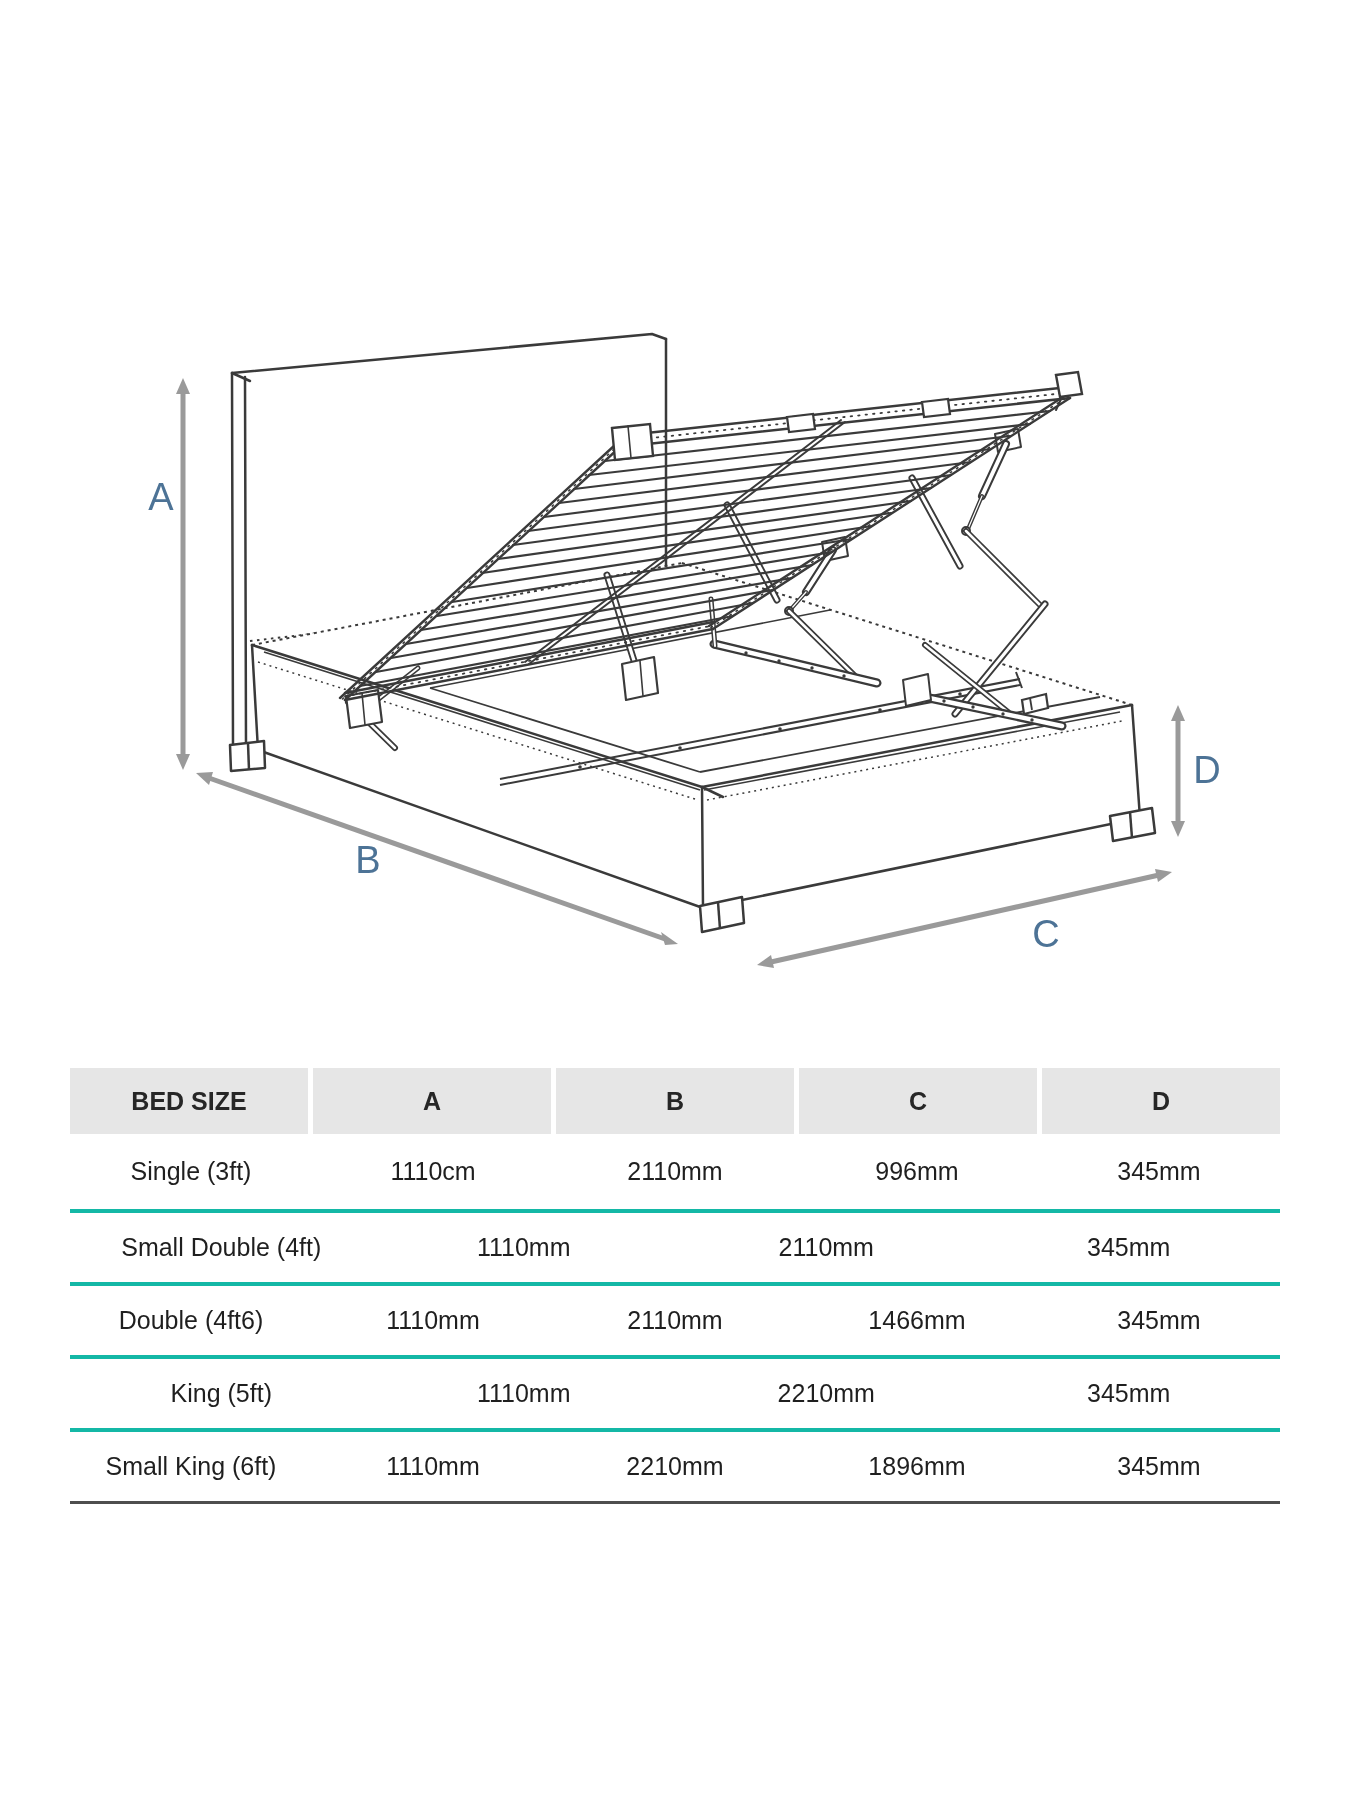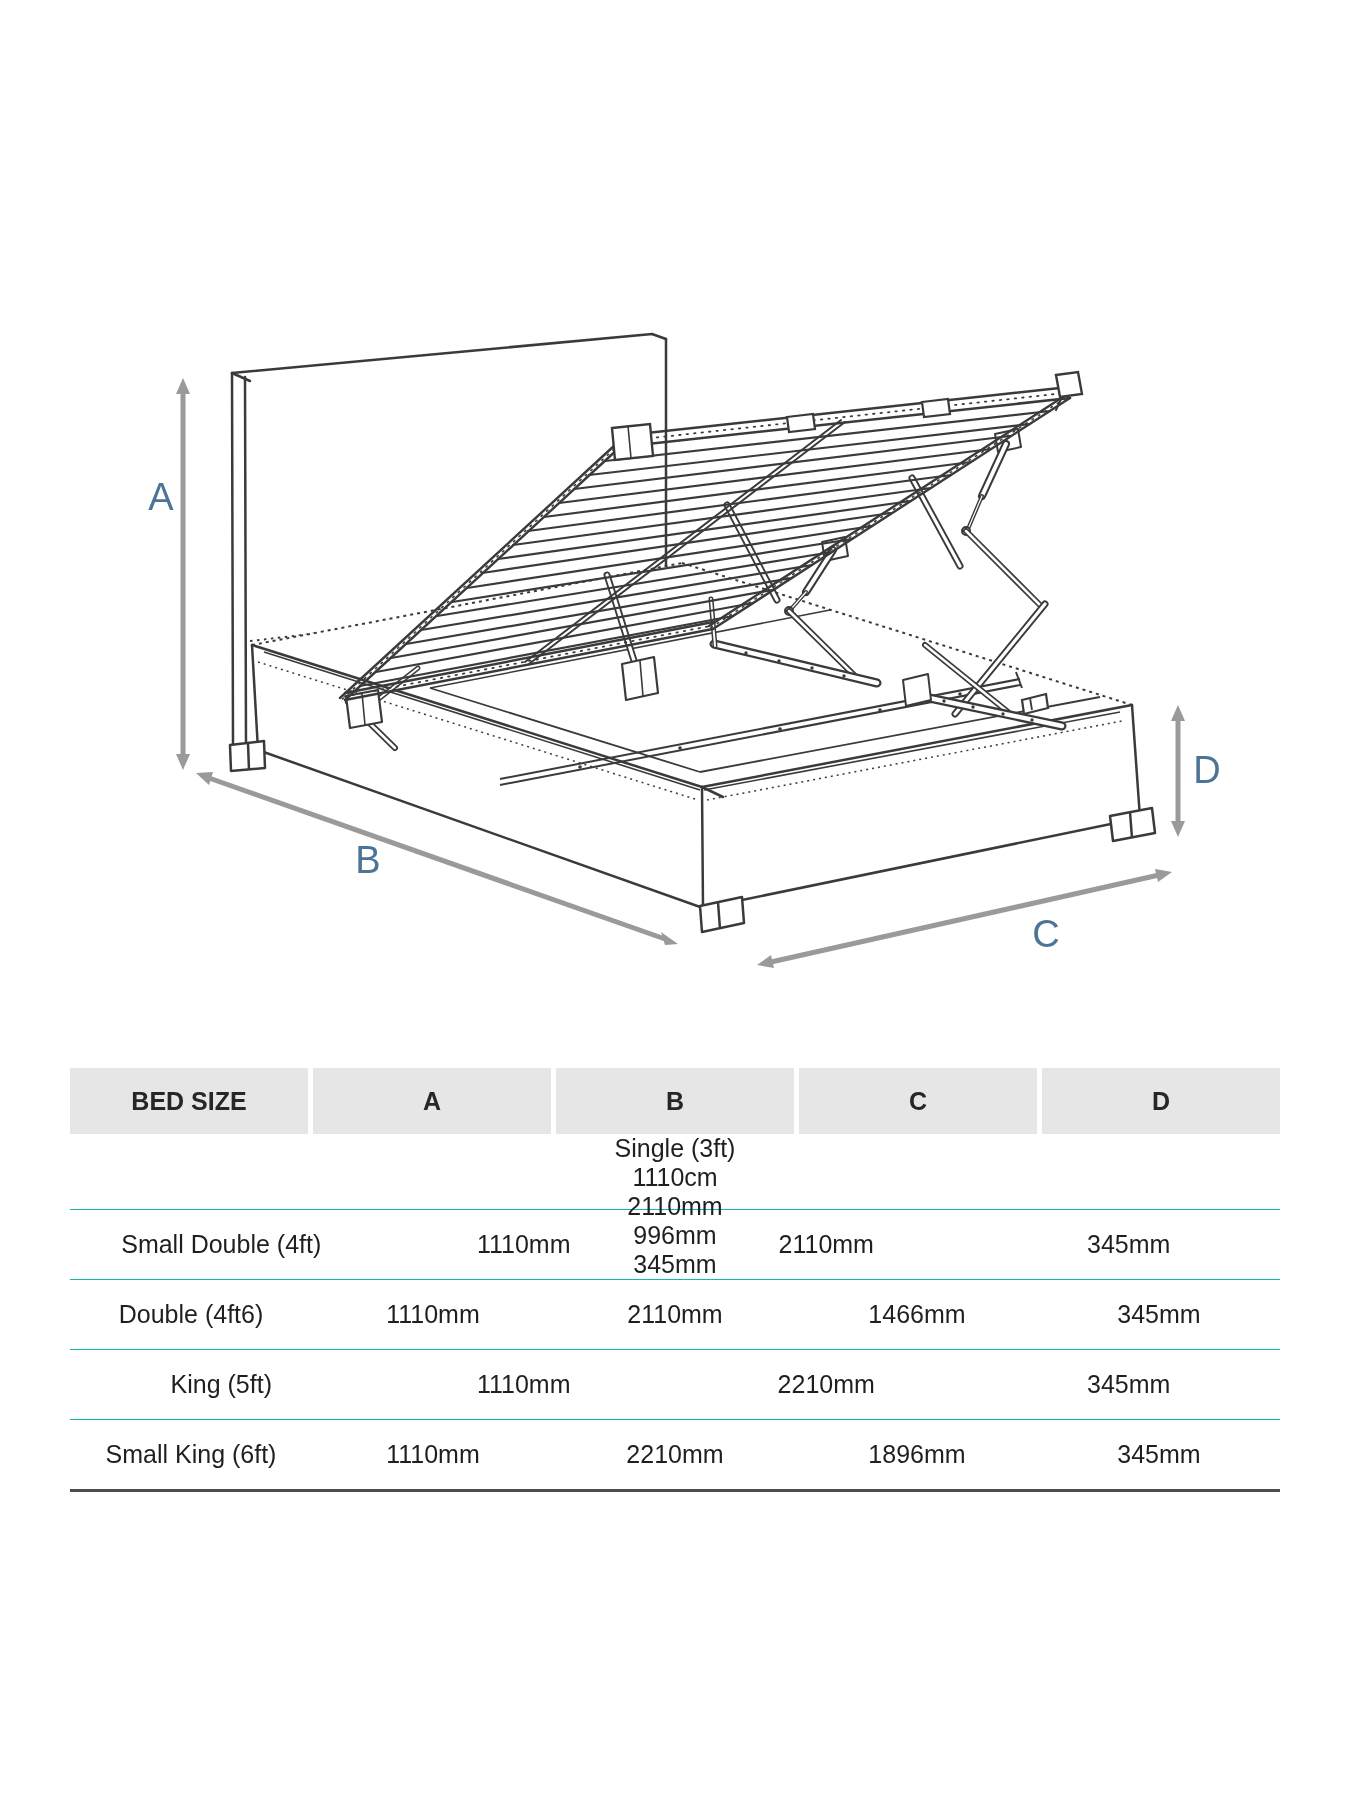--- a/index.html
+++ b/index.html
@@ -1,22 +1,22 @@
 <!DOCTYPE html>
 <html><head>
 <meta charset="utf-8">
 <style>
   html,body{margin:0;padding:0;}
   .page{position:relative;width:1350px;height:1800px;background:#ffffff;font-family:"Liberation Sans",sans-serif;overflow:hidden;}
   .diagram-svg{position:absolute;left:0;top:0;}
   .size-table{position:absolute;left:70px;top:1068px;width:1210px;}
   .thead{display:flex;gap:5px;height:66px;}
   .th{flex:1;background:#e6e6e6;display:flex;align-items:center;justify-content:center;font-weight:bold;font-size:25px;color:#262626;}
-  .tr{display:flex;height:69px;border-top:1px solid #14b8a6;}
-  .tr.first{height:75px;border-top:none;flex-direction:column;}
+  .tr{display:flex;height:69px;border-top:4px solid #14b8a6;}
+  .tr.first{height:75px;border-top:none;}
   .td{flex:1;display:flex;align-items:center;justify-content:center;font-size:25px;color:#1f1f1f;}
   .bottom-rule{height:0;border-top:3px solid #4e4e4e;}
   text{font-family:"Liberation Sans",sans-serif;}
 </style>
 </head>
 <body>
 <div class="page">
 
 <svg class="diagram-svg" width="1350" height="1060" viewBox="0 0 1350 1060">
 

